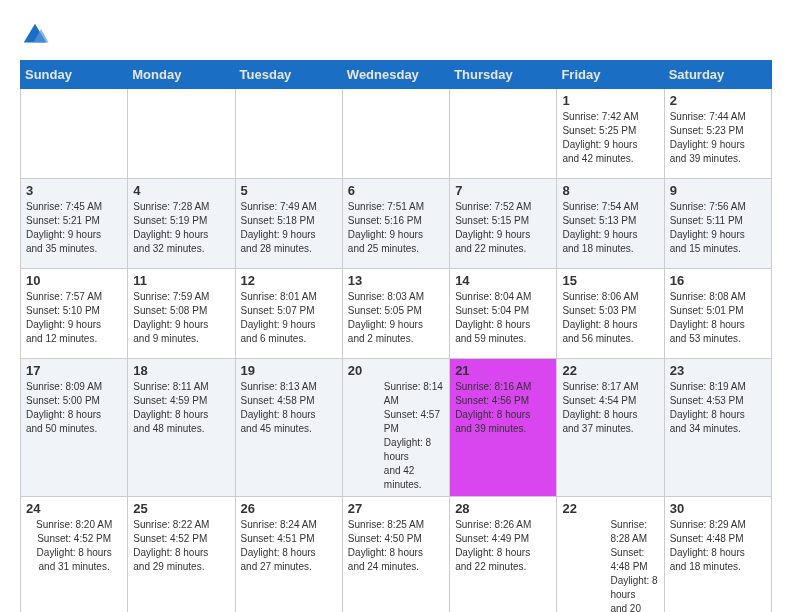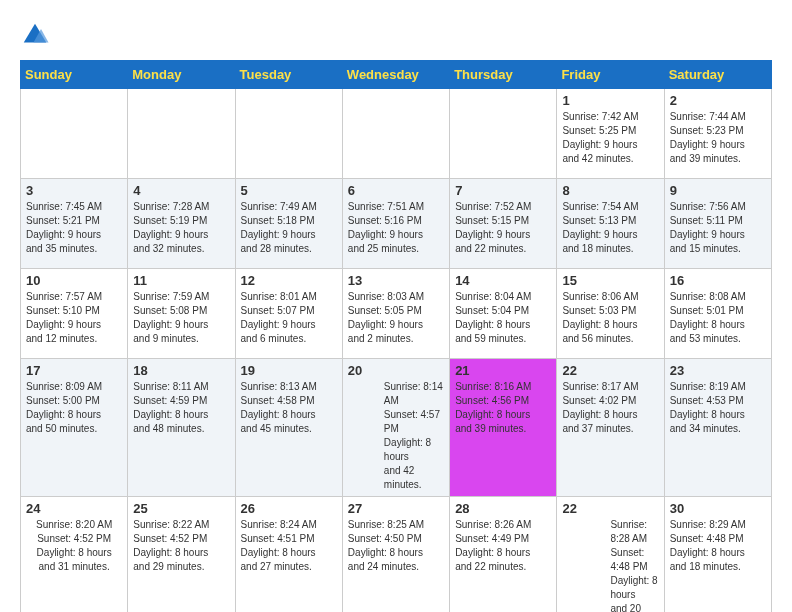--- a/index.html
+++ b/index.html
@@ -44,21 +44,21 @@
       font-size: 16px;
       color: #555;
     }
     .calendar {
       width: 100%;
       border-collapse: collapse;
       table-layout: fixed;
     }
     .calendar th {
       background: #1a6fc4;
-      color: #fde047;
+      color: #e5e5e5;
       font-size: 13px;
       font-weight: bold;
       padding: 6px 4px;
       text-align: left;
       border: 1px solid #1a6fc4;
     }
     .calendar td {
       border: 1px solid #ccc;
       vertical-align: top;
       padding: 4px 5px;
@@ -271,21 +271,21 @@
         <td style="background: #d946ef; margin-left: 12px;">
           <div class="day-number">21</div>
           <div class="day-info" style="white-space: pre-line;">Sunrise: 8:16 AM
 Sunset: 4:56 PM
 Daylight: 8 hours
 and 39 minutes.</div>
         </td>
         <td style="background: rgb(240, 244, 248);">
           <div class="day-number">22</div>
           <div class="day-info" style="white-space: pre-line;">Sunrise: 8:17 AM
-Sunset: 4:02 PM
+Sunset: 4:54 PM
 Daylight: 8 hours
 and 37 minutes.</div>
         </td>
         <td style="background: rgb(240, 244, 248);">
           <div class="day-number">23</div>
           <div class="day-info" style="white-space: pre-line;">Sunrise: 8:19 AM
 Sunset: 4:53 PM
 Daylight: 8 hours
 and 34 minutes.</div>
         </td>

